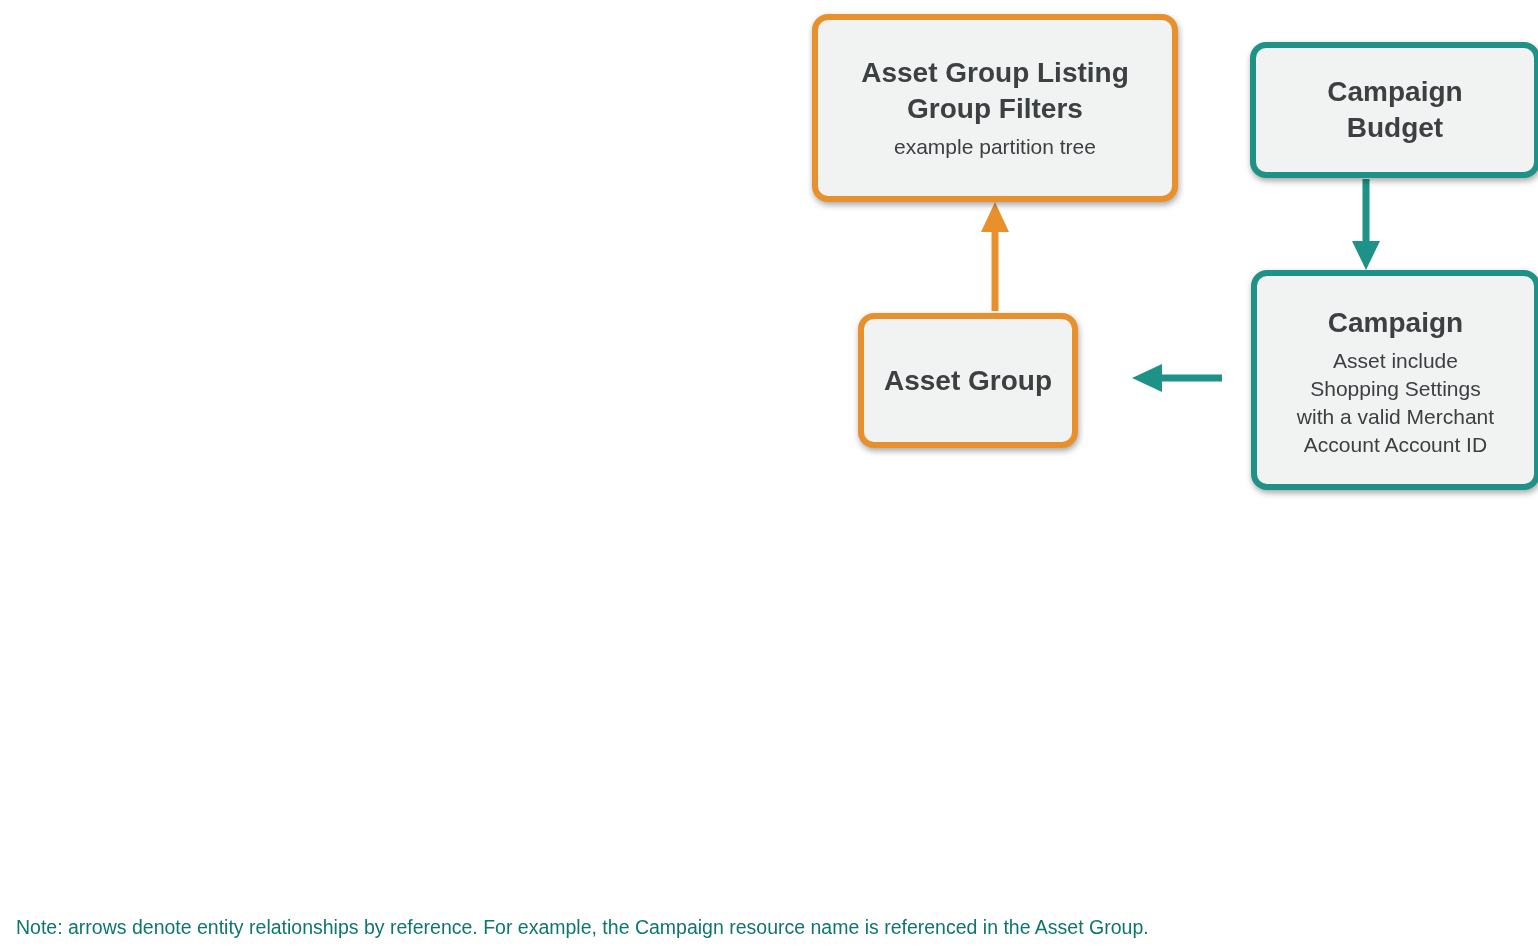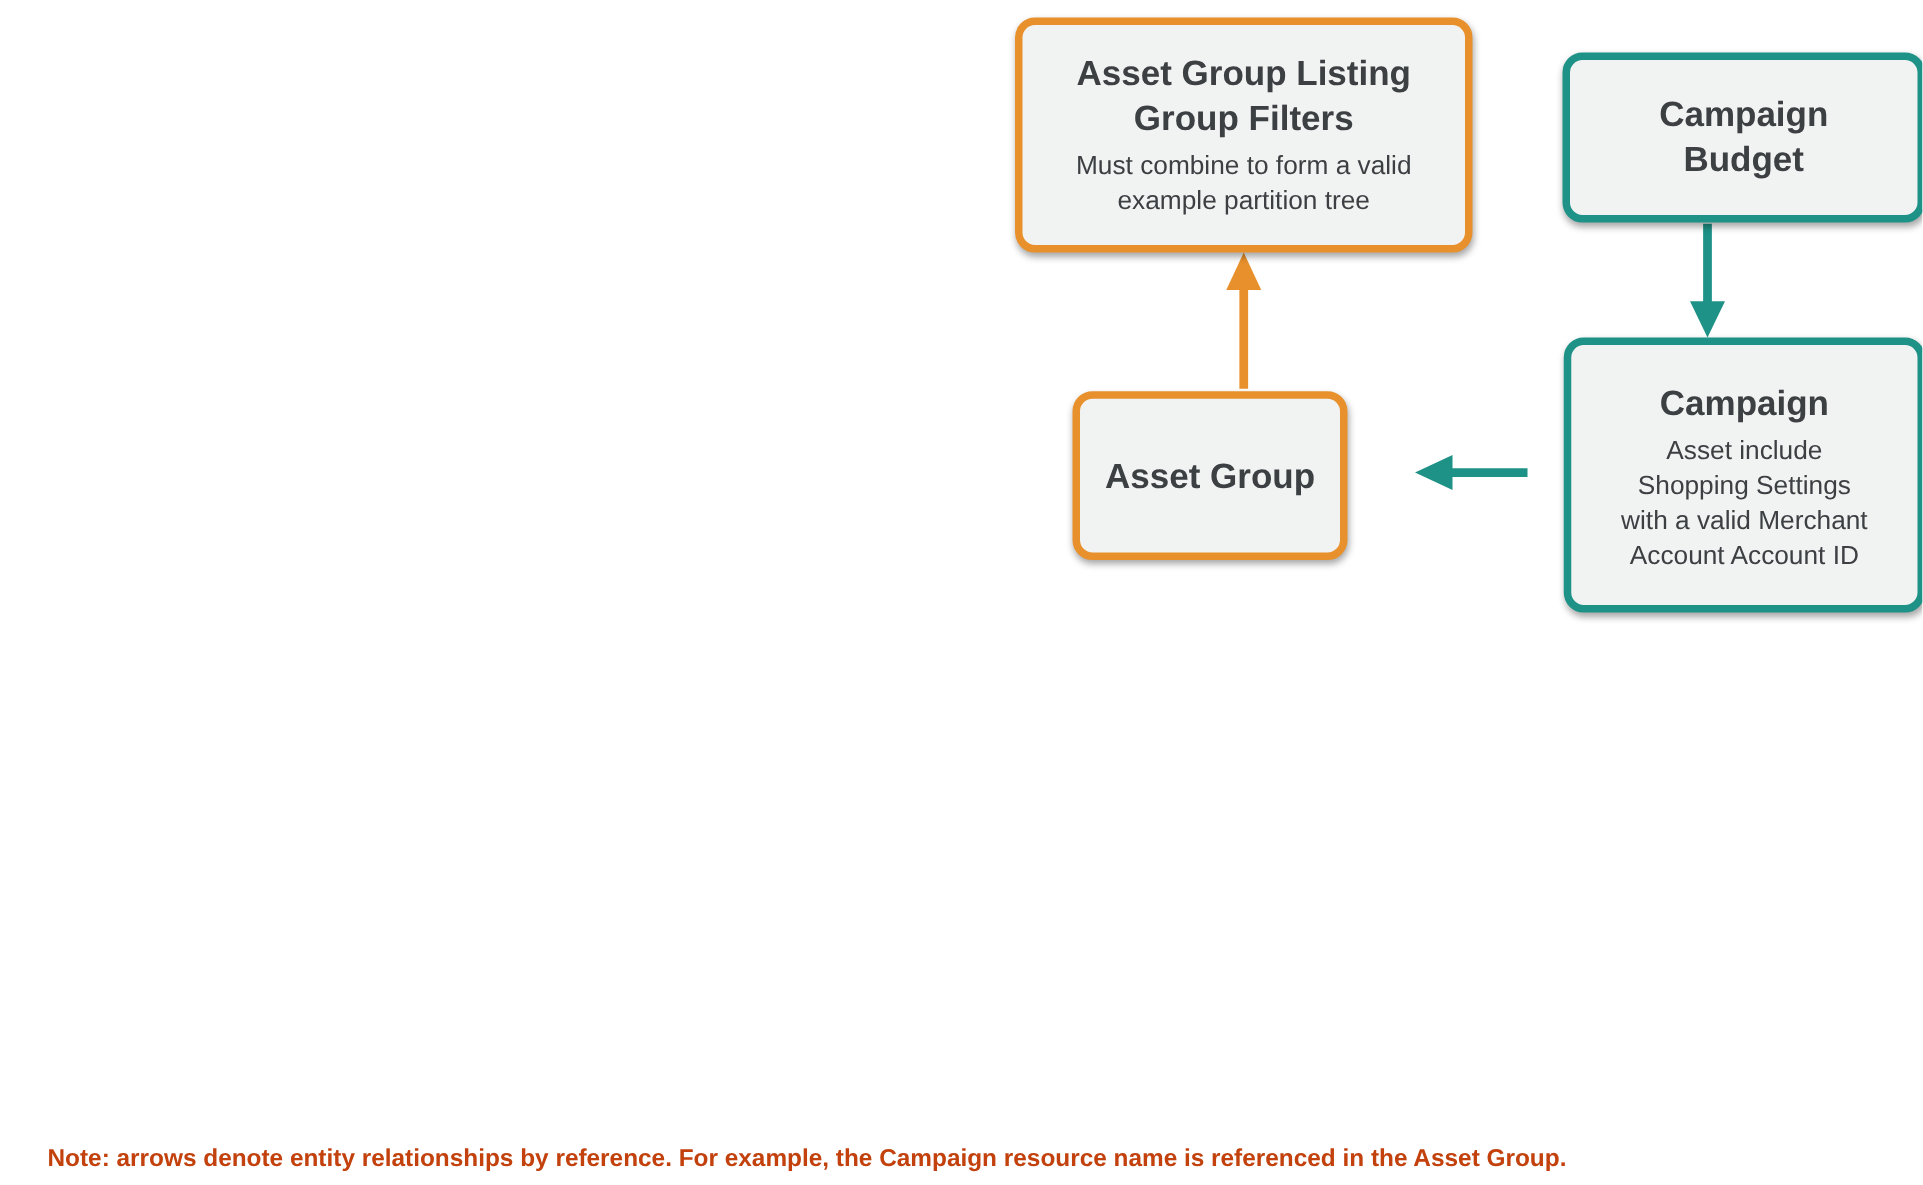--- a/index.html
+++ b/index.html
@@ -58,24 +58,23 @@
     width: 1538px;
     height: 948px;
     pointer-events: none;
   }
 
   .note {
     position: absolute;
     left: 16px;
     top: 916px;
     font-size: 19.5px;
-    font-weight: bold;
-    color: #c2410c;
+    font-weight: normal;
+    color: #0f766e;
     white-space: nowrap;
-    margin-left: 22px;
   }
 </style>
 </head>
 <body>
 
 <div class="canvas">
 
   <svg class="arrow-layer" viewBox="0 0 1538 948">
 
     <g>
@@ -93,21 +92,20 @@
       <polygon points="1132,378 1162,364 1162,392" fill="#1E9287"></polygon>
     </g>
   </svg>
 
   <div class="node orange" id="node-listing-filters">
     <div class="node-title">
       <div>Asset Group Listing</div>
       <div>Group Filters</div>
     </div>
     <div class="node-subtitle">
-      <div>Must combine to form a valid</div>
       <div>example partition tree</div>
     </div>
   </div>
 
   <div class="node teal" id="node-campaign-budget">
     <div class="node-title">
       <div>Campaign</div>
       <div>Budget</div>
     </div>
   </div>

